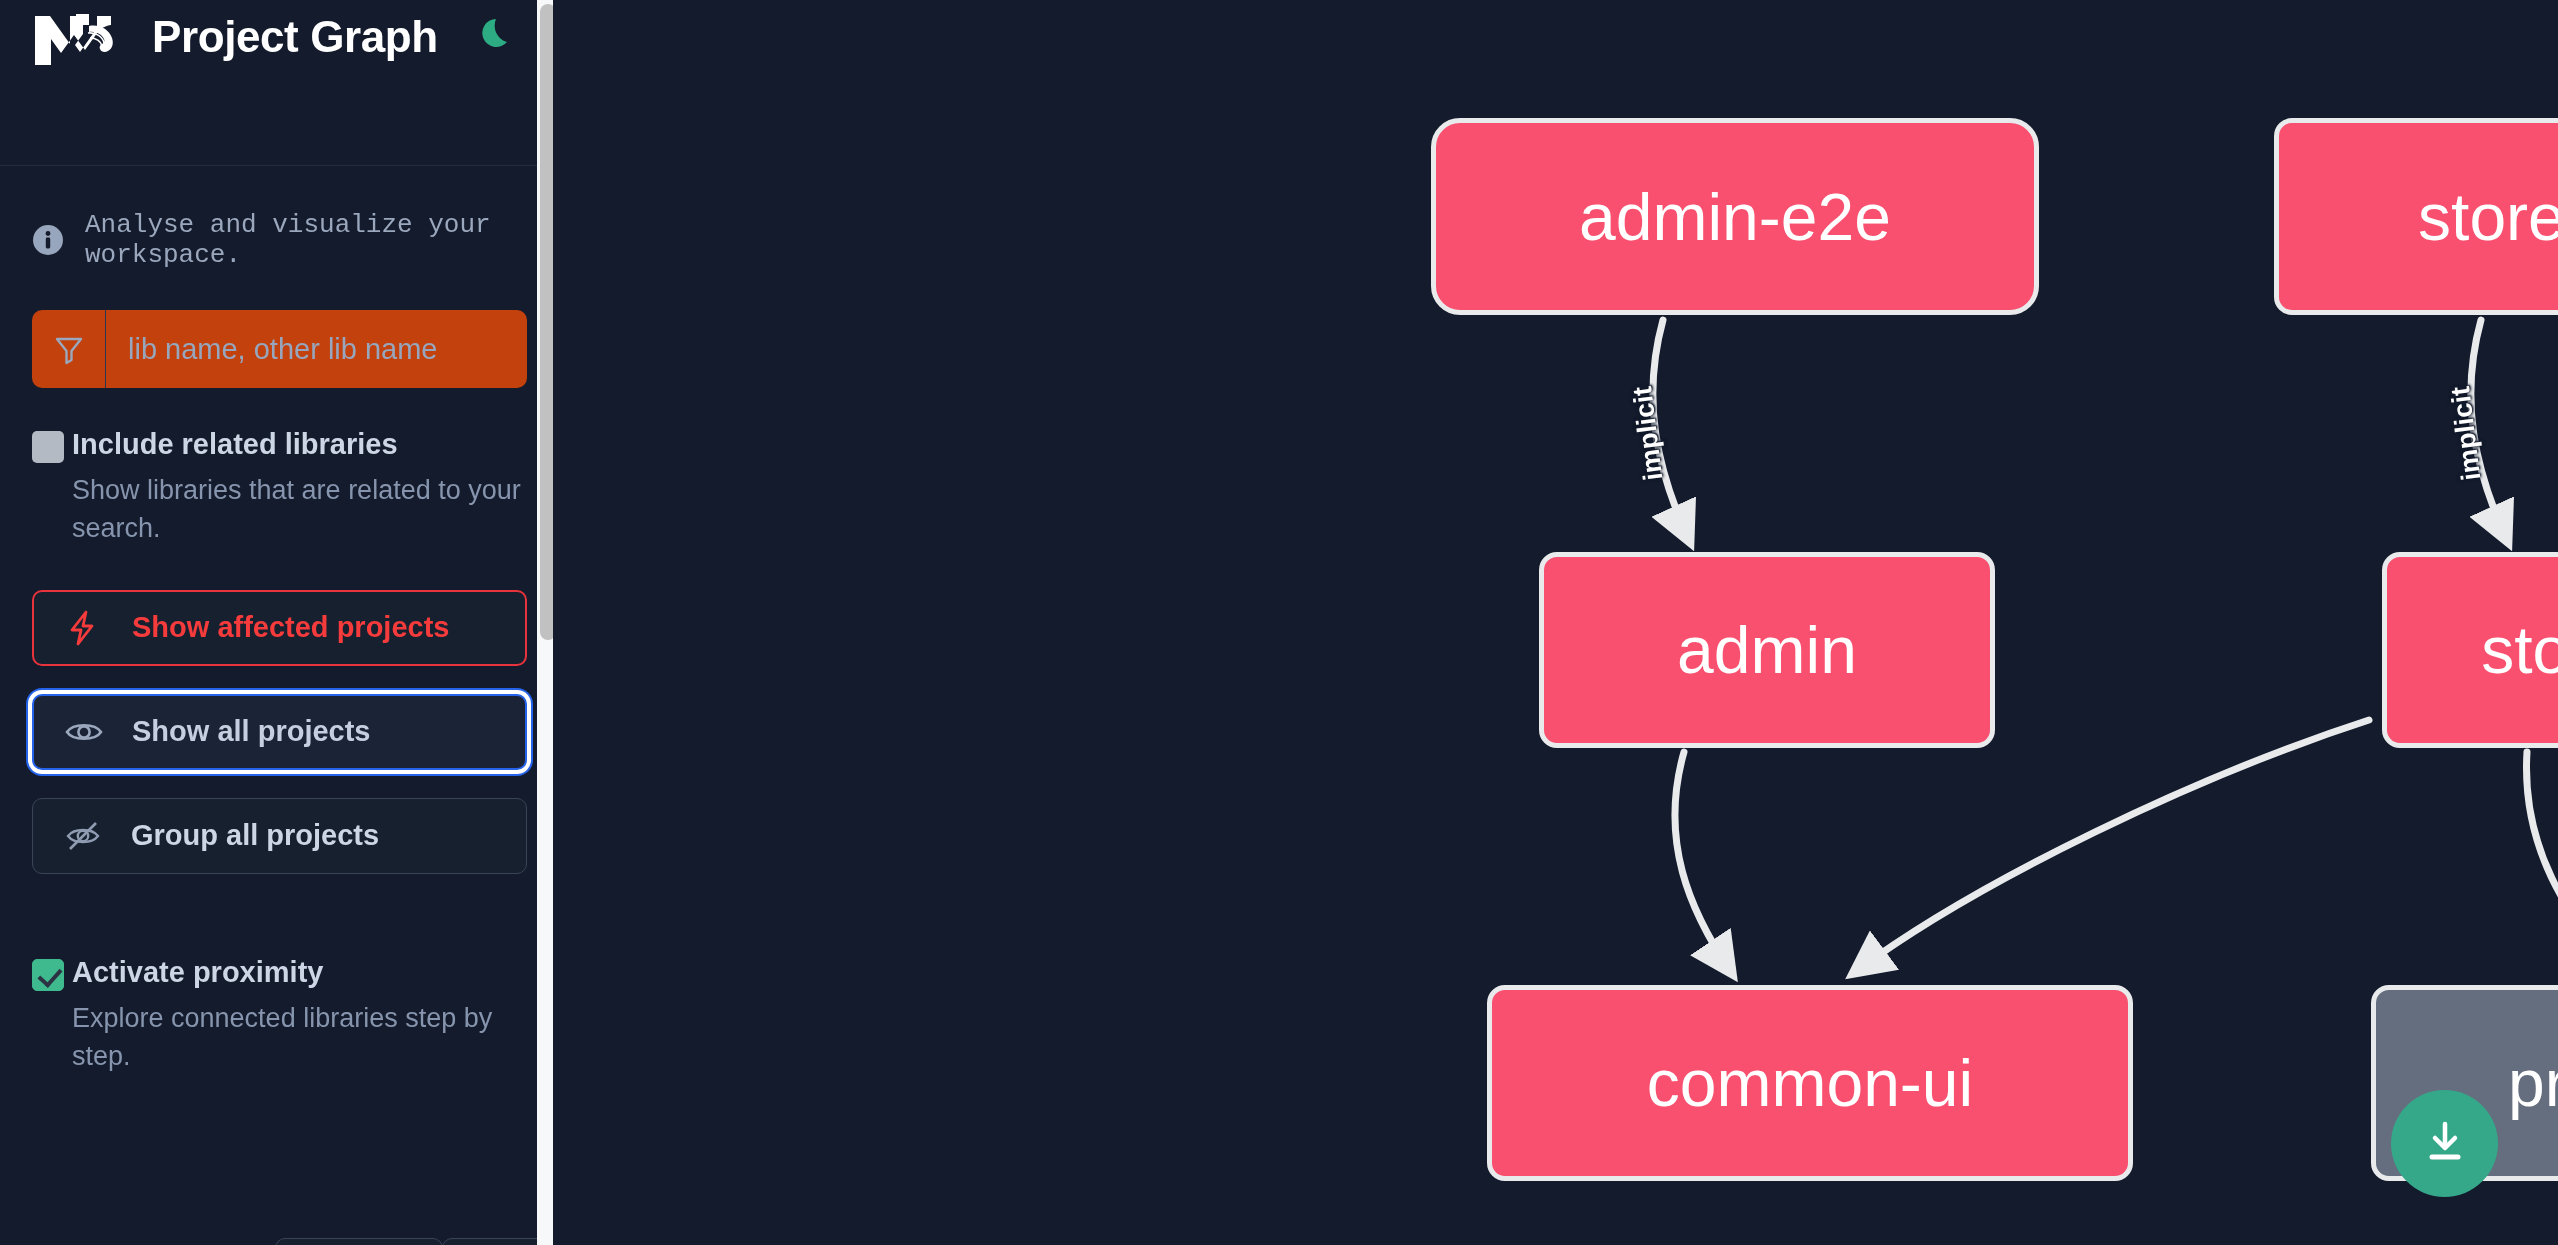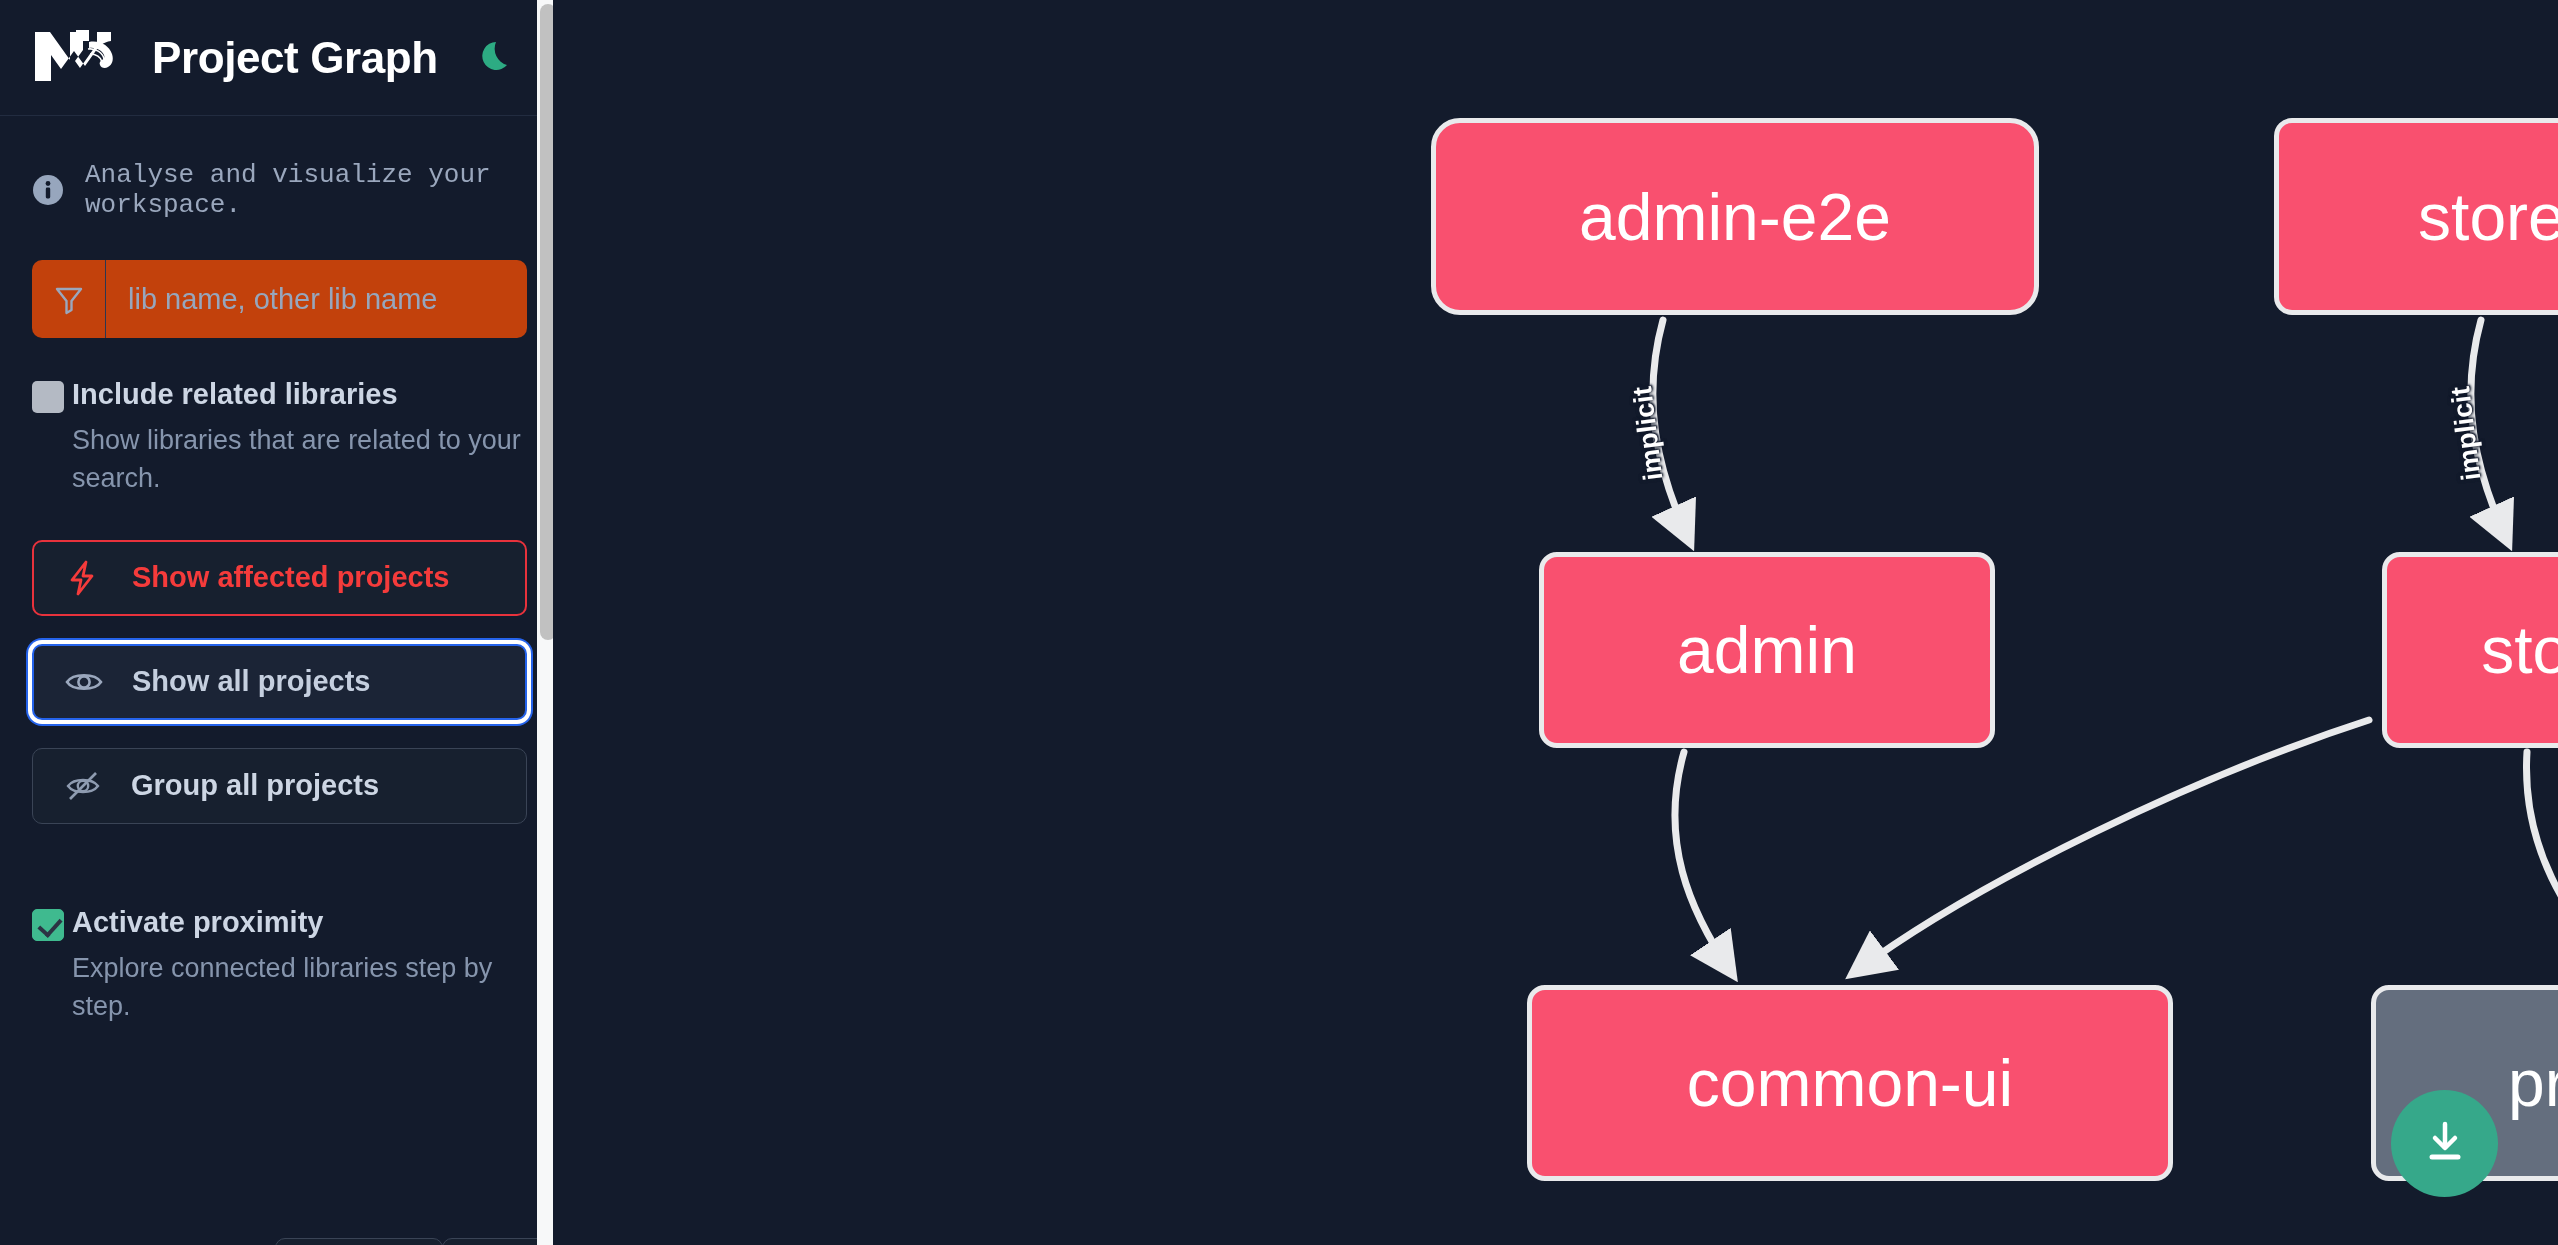--- a/index.html
+++ b/index.html
@@ -15,22 +15,22 @@
   #sidebar {
     position: relative;
     width: 559px; height: 1245px;
     background: #131b2c;
     flex: 0 0 559px;
     overflow: hidden;
   }
   #sidebar-inner { position: relative; width: 559px; }
 
   .sb-header {
-    height: 116px;
-    display: flex; align-items: center;
+    height: 166px;
+    display: flex; 
     padding: 12px 32px;
     border-bottom: 1px solid #222c40;
   }
   .nx-logo { width: 92px; height: 60px; flex: 0 0 92px; }
   .app-title {
     color: #ffffff;
     font-size: 44px;
     font-weight: 700;
     letter-spacing: -0.4px;
     margin-left: 28px;
@@ -355,21 +355,21 @@
     </div>
     <div class="gnode red" style="left:1715px; top:118px;  width:567px; height:197px;">
       <span class="nlabel">store-e2e</span>
     </div>
     <div class="gnode red" style="left:980px;  top:552px;  width:456px; height:196px;">
       <span class="nlabel">admin</span>
     </div>
     <div class="gnode red" style="left:1823px; top:552px;  width:345px; height:196px;">
       <span class="nlabel">store</span>
     </div>
-    <div class="gnode red" style="left:968px;  top:985px;  width:646px; height:196px;">
+    <div class="gnode red" style="left:928px;  top:985px;  width:646px; height:196px;">
       <span class="nlabel">common-ui</span>
     </div>
     <div class="gnode gray" style="left:1812px; top:985px;  width:527px; height:196px;">
       <span class="nlabel">products</span>
     </div>
 
     <span class="edge-label" style="left:1042px; top:418px; transform: rotate(-97deg);">implicit</span>
     <span class="edge-label" style="left:1860px; top:418px; transform: rotate(-97deg);">implicit</span>
 
     <div id="download-btn">

